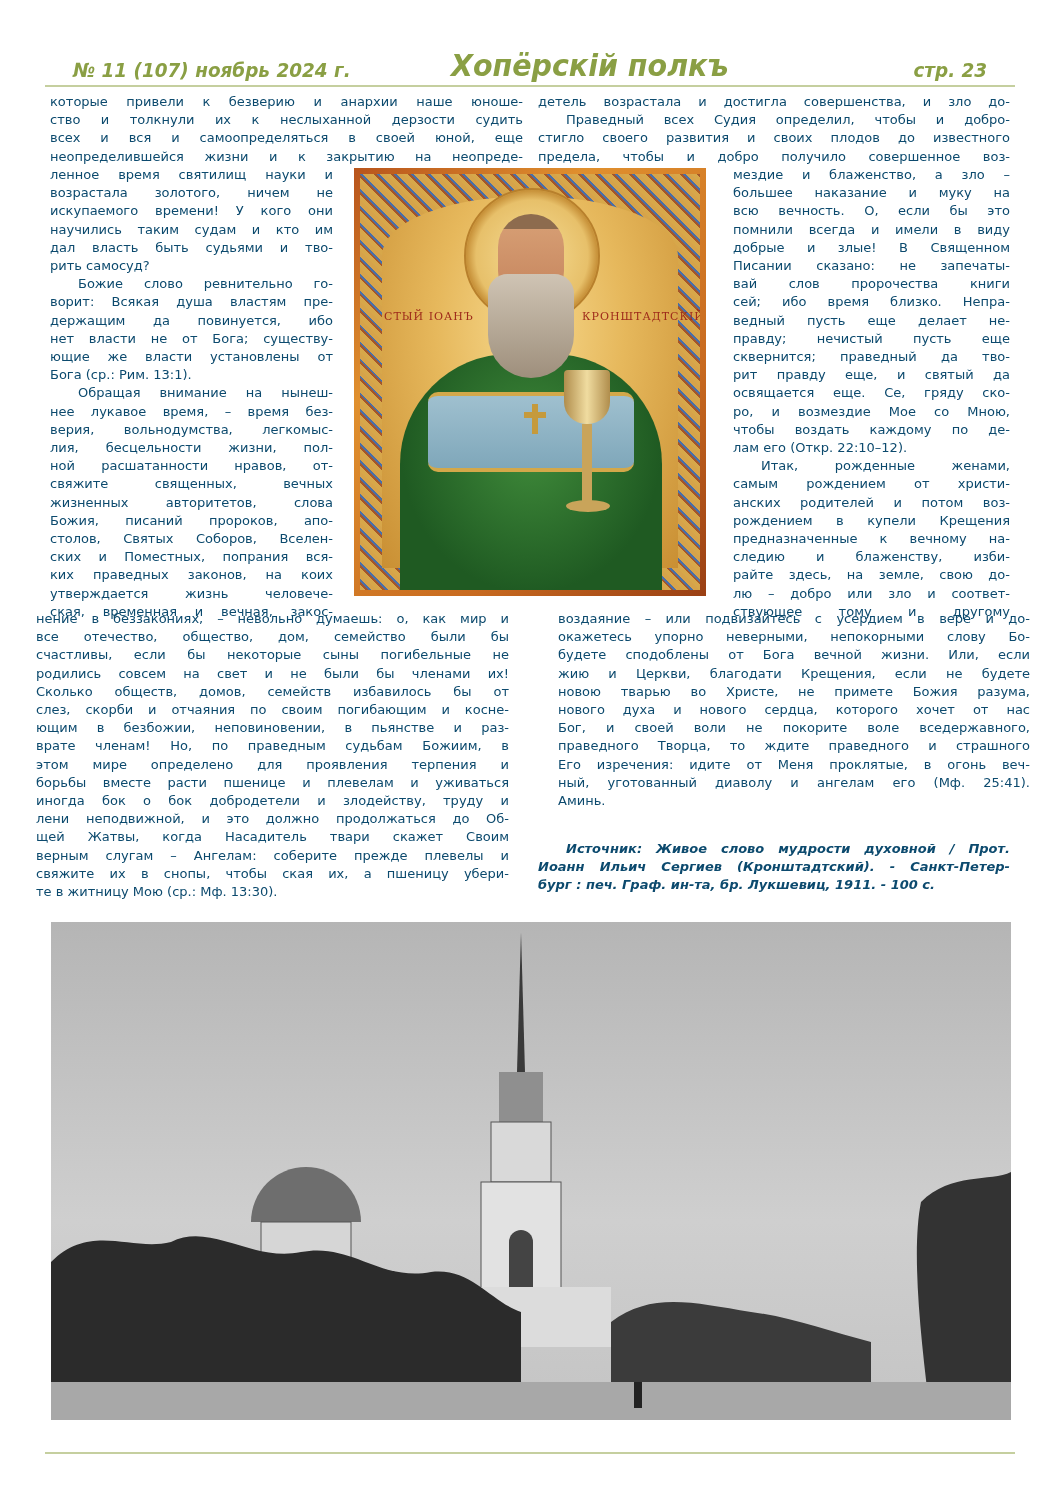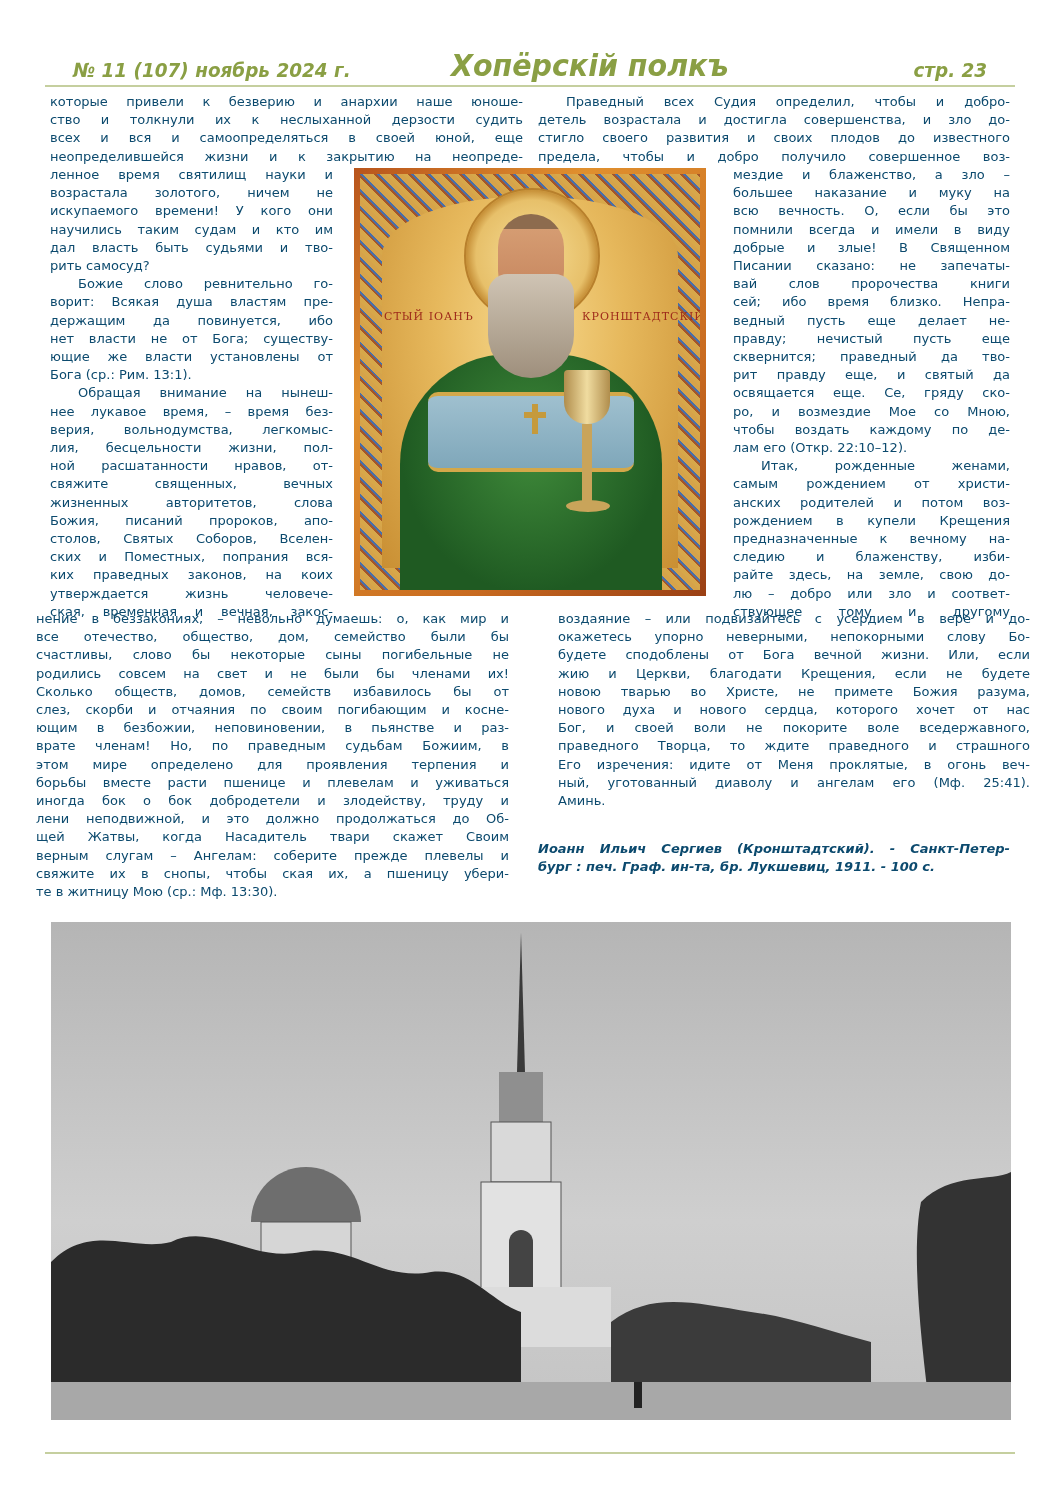--- a/index.html
+++ b/index.html
@@ -93,39 +93,39 @@
     <span class="ln">столов, Святых Соборов, Вселен-</span>
     <span class="ln">ских и Поместных, попрания вся-</span>
     <span class="ln">ких праведных законов, на коих</span>
     <span class="ln">утверждается жизнь человече-</span>
     <span class="ln">ская, временная и вечная, закос-</span>
   </div>
 
 <div class="txt" id="lc-bottom" style="left:36px; top:610px; width:473px;">
     <span class="ln">нение в беззакониях, – невольно думаешь: о, как мир и</span>
     <span class="ln">все отечество, общество, дом, семейство были бы</span>
-    <span class="ln">счастливы, слово бы некоторые сыны погибельные не</span>
+    <span class="ln">счастливы, если бы некоторые сыны погибельные не</span>
     <span class="ln">родились совсем на свет и не были бы членами их!</span>
     <span class="ln">Сколько обществ, домов, семейств избавилось бы от</span>
     <span class="ln">слез, скорби и отчаяния по своим погибающим и косне-</span>
     <span class="ln">ющим в безбожии, неповиновении, в пьянстве и раз-</span>
     <span class="ln">врате членам! Но, по праведным судьбам Божиим, в</span>
     <span class="ln">этом мире определено для проявления терпения и</span>
     <span class="ln">борьбы вместе расти пшенице и плевелам и уживаться</span>
     <span class="ln">иногда бок о бок добродетели и злодейству, труду и</span>
     <span class="ln">лени неподвижной, и это должно продолжаться до Об-</span>
     <span class="ln">щей Жатвы, когда Насадитель твари скажет Своим</span>
     <span class="ln">верным слугам – Ангелам: соберите прежде плевелы и</span>
     <span class="ln">свяжите их в снопы, чтобы ская их, а пшеницу убери-</span>
     <span class="ln last">те в житницу Мою (ср.: Мф. 13:30).</span>
   </div>
 
 <div class="txt" id="rc-top" style="left:538px; top:93px; width:472px;">
+    <span class="ln">детель возрастала и достигла совершенства, и зло до-</span>
     <span class="ln" style="padding-left: 28px;">Праведный всех Судия определил, чтобы и добро-</span>
-    <span class="ln">детель возрастала и достигла совершенства, и зло до-</span>
     <span class="ln">стигло своего развития и своих плодов до известного</span>
     <span class="ln">предела, чтобы и добро получило совершенное воз-</span>
   </div>
 <div class="txt" id="rc-narrow" style="left:733px; top:166px; width:277px;">
     <span class="ln">мездие и блаженство, а зло –</span>
     <span class="ln">большее наказание и муку на</span>
     <span class="ln">всю вечность. О, если бы это</span>
     <span class="ln">помнили всегда и имели в виду</span>
     <span class="ln">добрые и злые! В Священном</span>
     <span class="ln">Писании сказано: не запечаты-</span>
@@ -156,20 +156,21 @@
     <span class="ln">жию и Церкви, благодати Крещения, если не будете</span>
     <span class="ln">новою тварью во Христе, не примете Божия разума,</span>
     <span class="ln">нового духа и нового сердца, которого хочет от нас</span>
     <span class="ln">Бог, и своей воли не покорите воле вседержавного,</span>
     <span class="ln">праведного Творца, то ждите праведного и страшного</span>
     <span class="ln">Его изречения: идите от Меня проклятые, в огонь веч-</span>
     <span class="ln">ный, уготованный диаволу и ангелам его (Мф. 25:41).</span>
     <span class="ln last">Аминь.</span>
   </div>
 <div class="txt" id="rc-source" style="left:538px; top:840px; width:472px; font-weight:bold; font-style:italic;">
+    <span class="ln" style="padding-left: 28px;">Источник: Живое слово мудрости духовной / Прот.</span>
     <span class="ln">Иоанн Ильич Сергиев (Кронштадтский). - Санкт-Петер-</span>
     <span class="ln last">бург : печ. Граф. ин-та, бр. Лукшевиц, 1911. - 100 с.</span>
   </div>
 
 <div class="icon-frame">
   <div class="icon-inner">
     <div class="icon-gold"></div>
     <div class="vest"></div>
     <div class="stole"></div>
     <div class="halo"></div>

